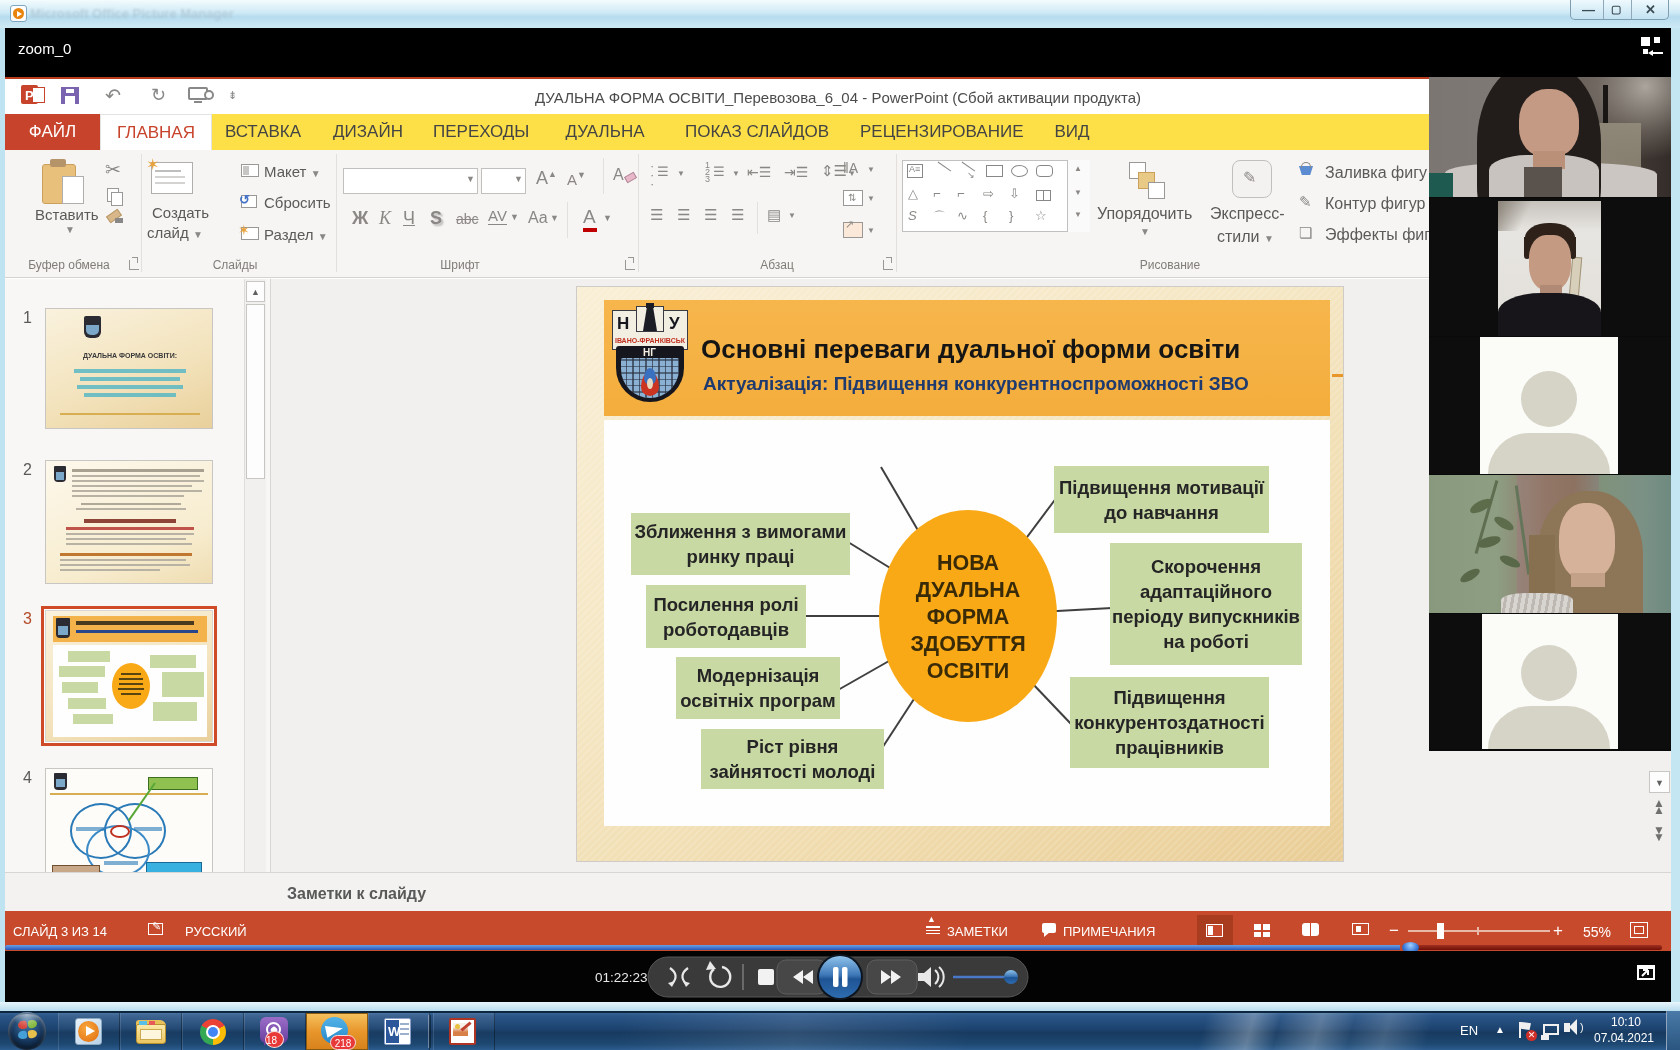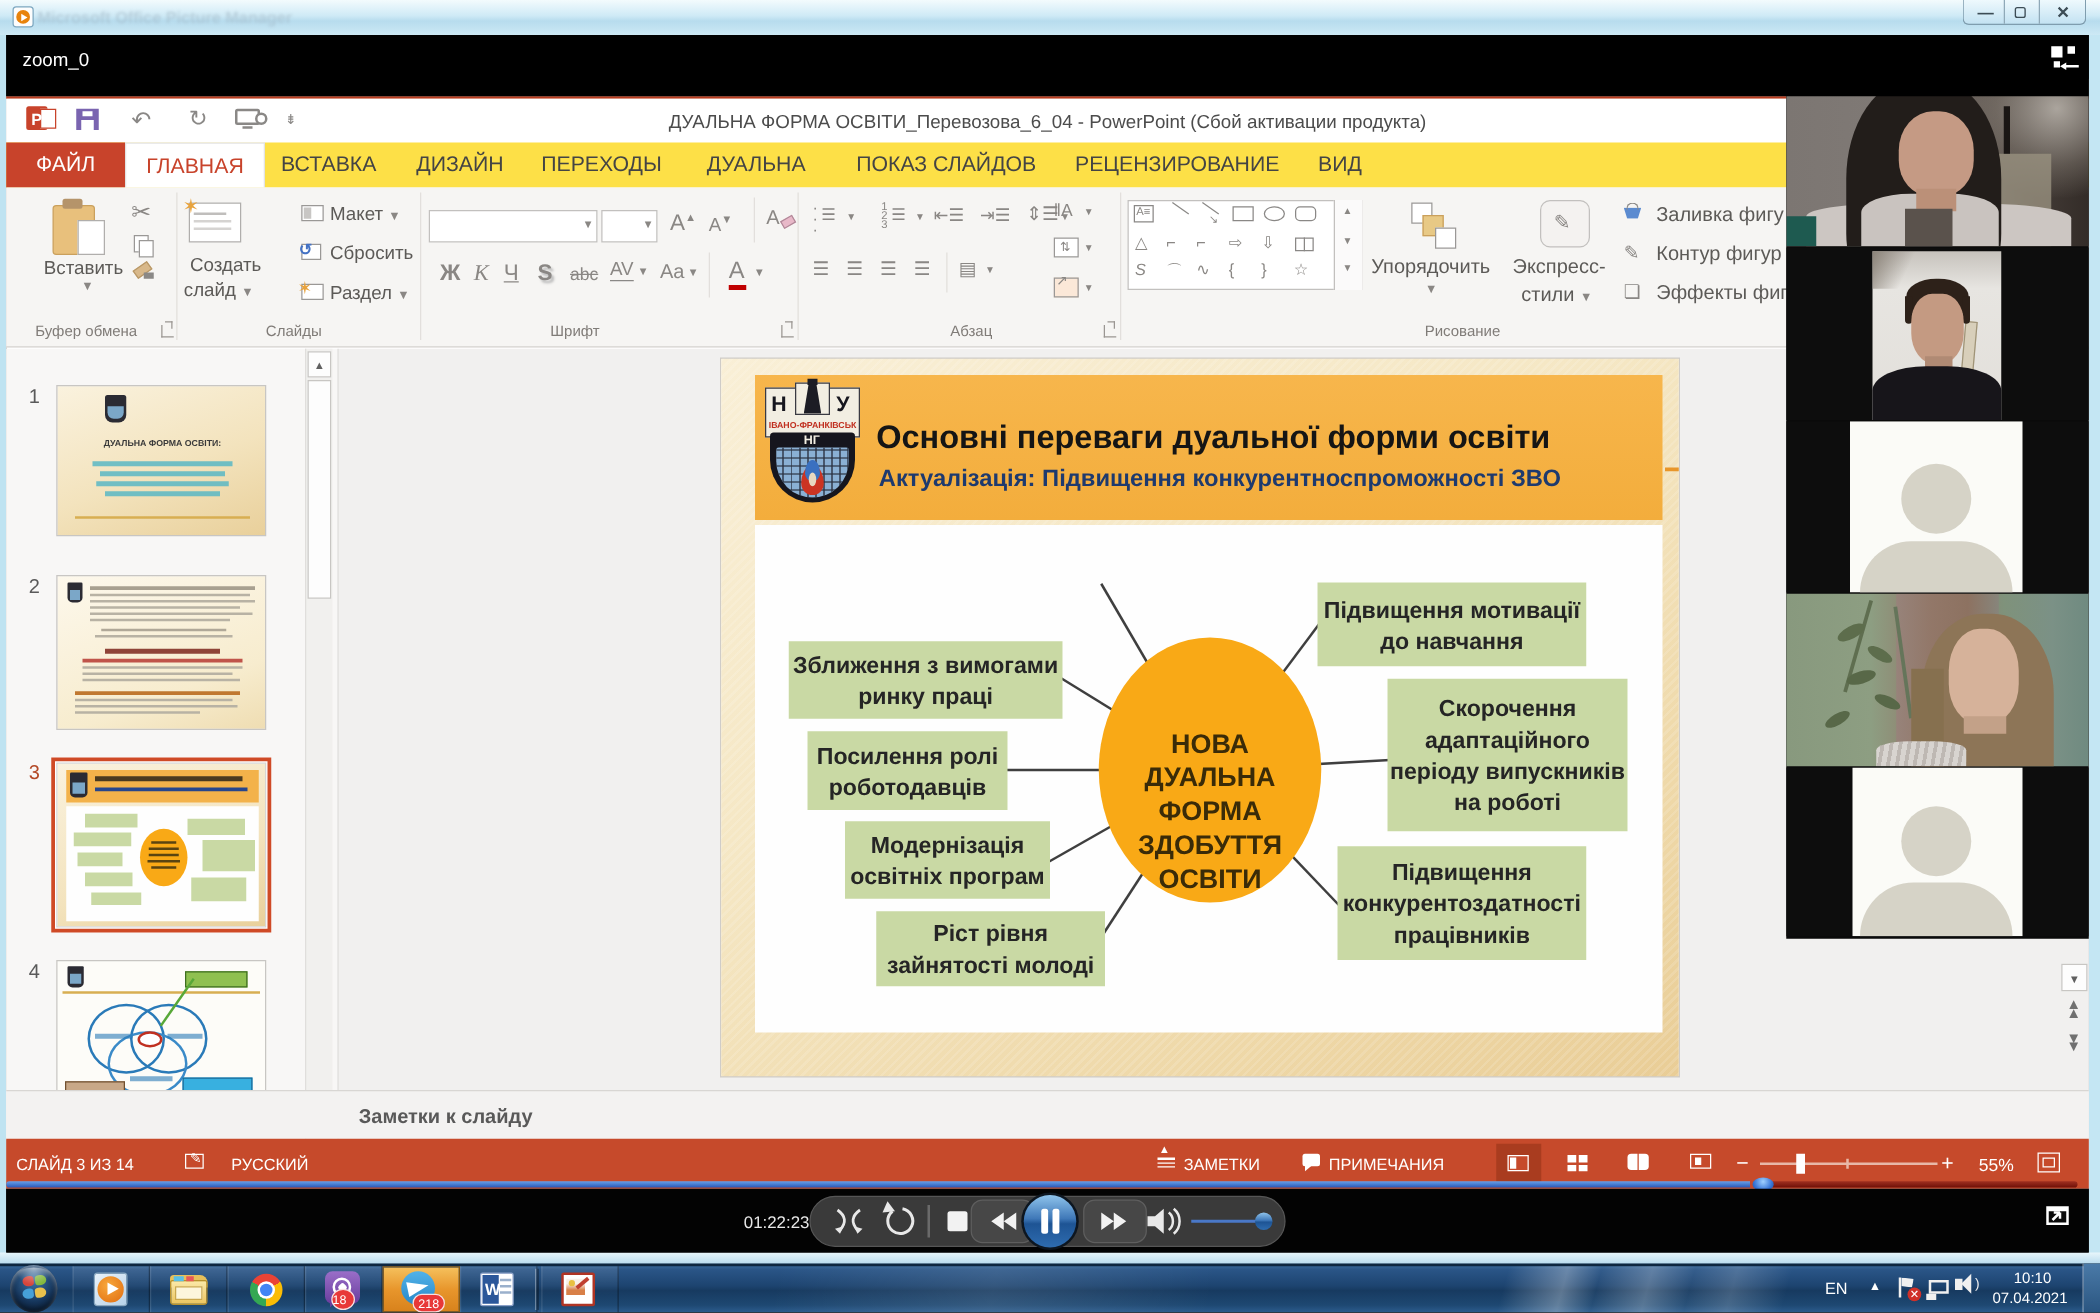--- a/index.html
+++ b/index.html
@@ -404,21 +404,21 @@
           <line x1="697" y1="337" x2="533" y2="337"></line>
           <line x1="697" y1="337" x2="567" y2="411"></line>
           <line x1="697" y1="337" x2="602" y2="483"></line>
           <line x1="697" y1="337" x2="786" y2="218"></line>
           <line x1="697" y1="337" x2="841" y2="329"></line>
           <line x1="697" y1="337" x2="801" y2="446"></line>
         </g>
       </svg>
 
       <div class="abs" style="left:608px; top:231px; width:178px; height:212px; background:#f9a916; border-radius:50%;"></div>
-      <div class="abs" style="left:608px; top:271px; width:178px; text-align:center; color:#3a2b08; font-size:21.5px; font-weight:bold; line-height:27px;margin-top:32px;">НОВА<br>ДУАЛЬНА<br>ФОРМА<br>ЗДОБУТТЯ<br>ОСВІТИ</div>
+      <div class="abs" style="left:608px; top:271px; width:178px; text-align:center; color:#3a2b08; font-size:21.5px; font-weight:bold; line-height:27px;">НОВА<br>ДУАЛЬНА<br>ФОРМА<br>ЗДОБУТТЯ<br>ОСВІТИ</div>
 
       <div class="abs gbox" style="left:360px; top:234px; width:219px; height:62px;">
           <span>Зближення з вимогами<br>ринку праці</span>
         </div>
       <div class="abs gbox" style="left:375px; top:306px; width:160px; height:63px;">
           <span>Посилення ролі<br>роботодавців</span>
         </div>
       <div class="abs gbox" style="left:405px; top:378px; width:164px; height:62px;">
           <span>Модернізація<br>освітніх програм</span>
         </div>

